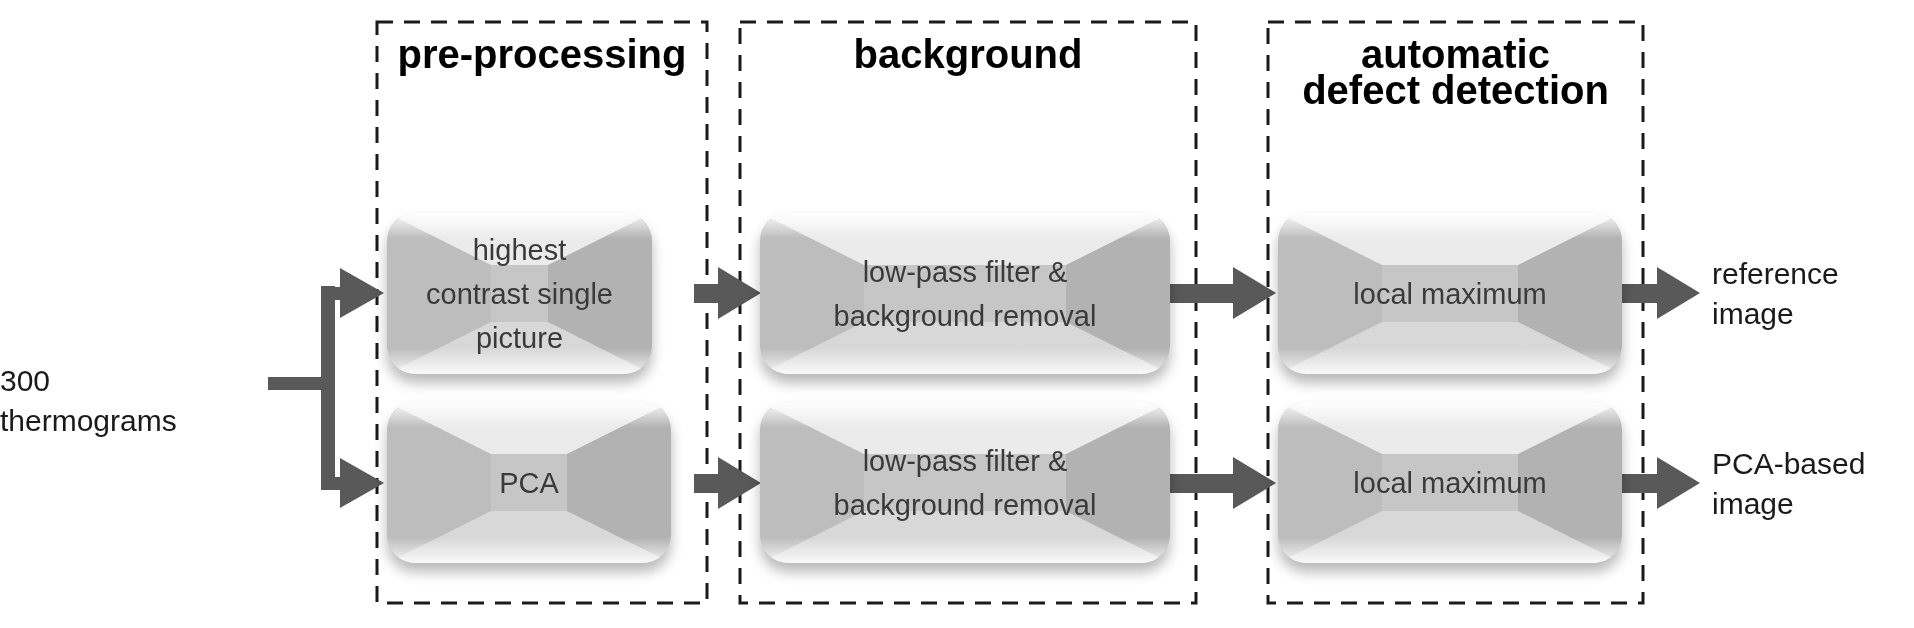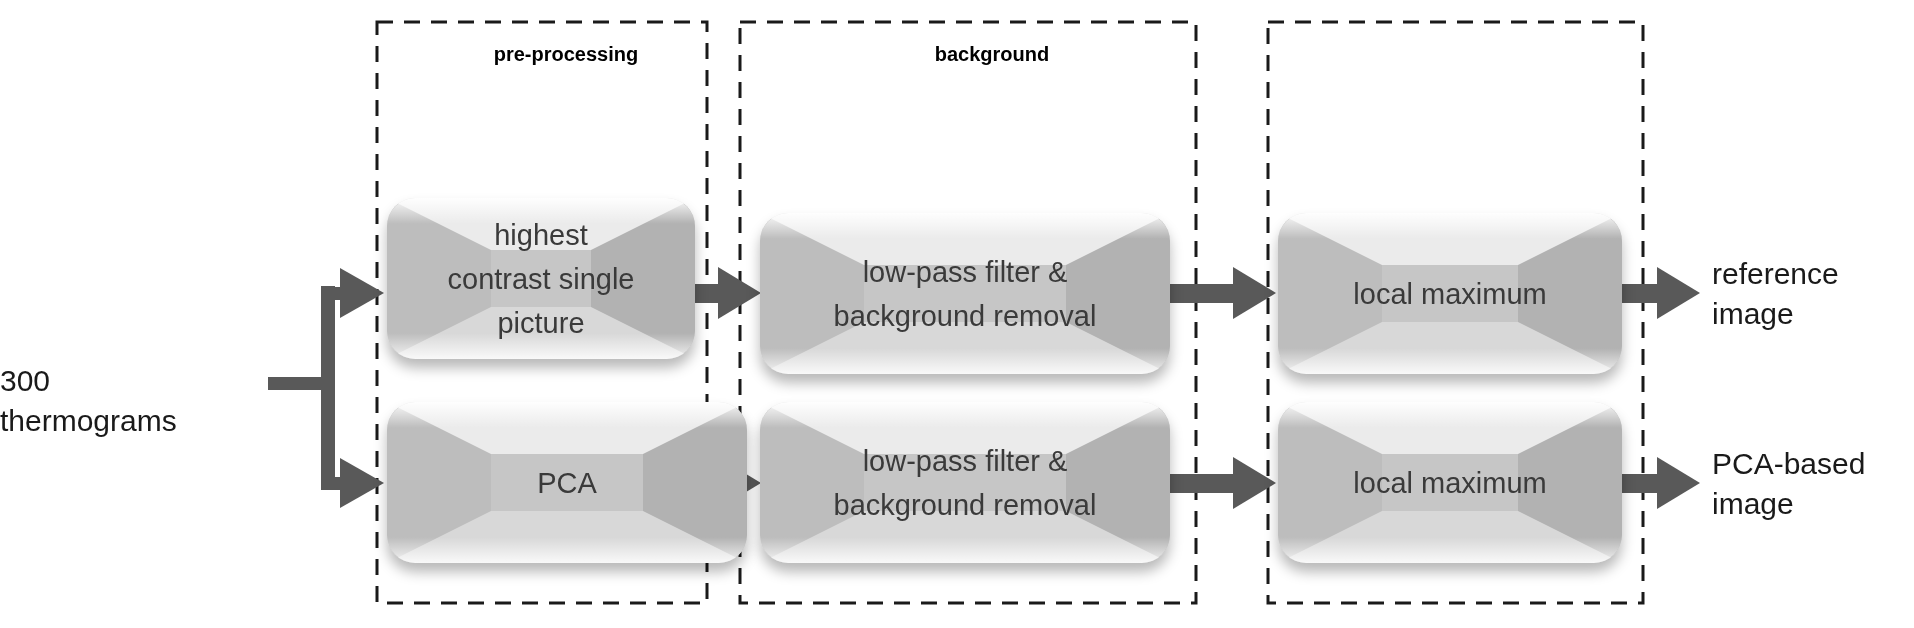--- a/index.html
+++ b/index.html
@@ -11,25 +11,24 @@
   }
   html,body{margin:0;padding:0;background:var(--bg);}
   body{font-family:"Liberation Sans", sans-serif;}
   #canvas{position:relative;width:1914px;height:628px;background:var(--bg);overflow:hidden;}
   #overlay{position:absolute;left:0;top:0;width:1914px;height:628px;}
 
   .stage-label{
     position:absolute;
     text-align:center;
     font-weight:bold;
-    font-size:20px;
+    font-size:40px;
     line-height:36px;
     color:#000;
     white-space:pre-line;
-    padding-left:24px;
   }
 
   .node{
     position:absolute;
     height:161px;
     border-radius:28px;
     overflow:hidden;
     display:flex;
     align-items:center;
     justify-content:center;
@@ -118,27 +117,29 @@
       <rect x="1621" y="474" width="36" height="19"></rect>
       <polygon points="1657,457 1657,509 1700,483"></polygon>
     </g>
   </svg>
 
   <div class="side-text" style="left:0px;top:361px;width:220px;">300
 thermograms</div>
 
   <div class="stage-label" style="left:377px;top:36px;width:330px;">pre-processing</div>
   <div class="stage-label" style="left:740px;top:36px;width:456px;">background</div>
+  <div class="stage-label" style="left:1268px;top:36px;width:375px;">automatic
+defect detection</div>
 
-  <div class="node" style="left:387px;top:198px;width:308px;">
+  <div class="node" style="left:387px;top:213px;width:265px;">
     <div class="node-text">highest
 contrast single
 picture</div>
   </div>
-  <div class="node" style="left:387px;top:402px;width:360px;">
+  <div class="node" style="left:387px;top:402px;width:284px;">
     <div class="node-text">PCA</div>
   </div>
 
   <div class="node" style="left:760px;top:213px;width:410px;">
     <div class="node-text">low-pass filter &amp;
 background removal</div>
   </div>
   <div class="node" style="left:760px;top:402px;width:410px;">
     <div class="node-text">low-pass filter &amp;
 background removal</div>

